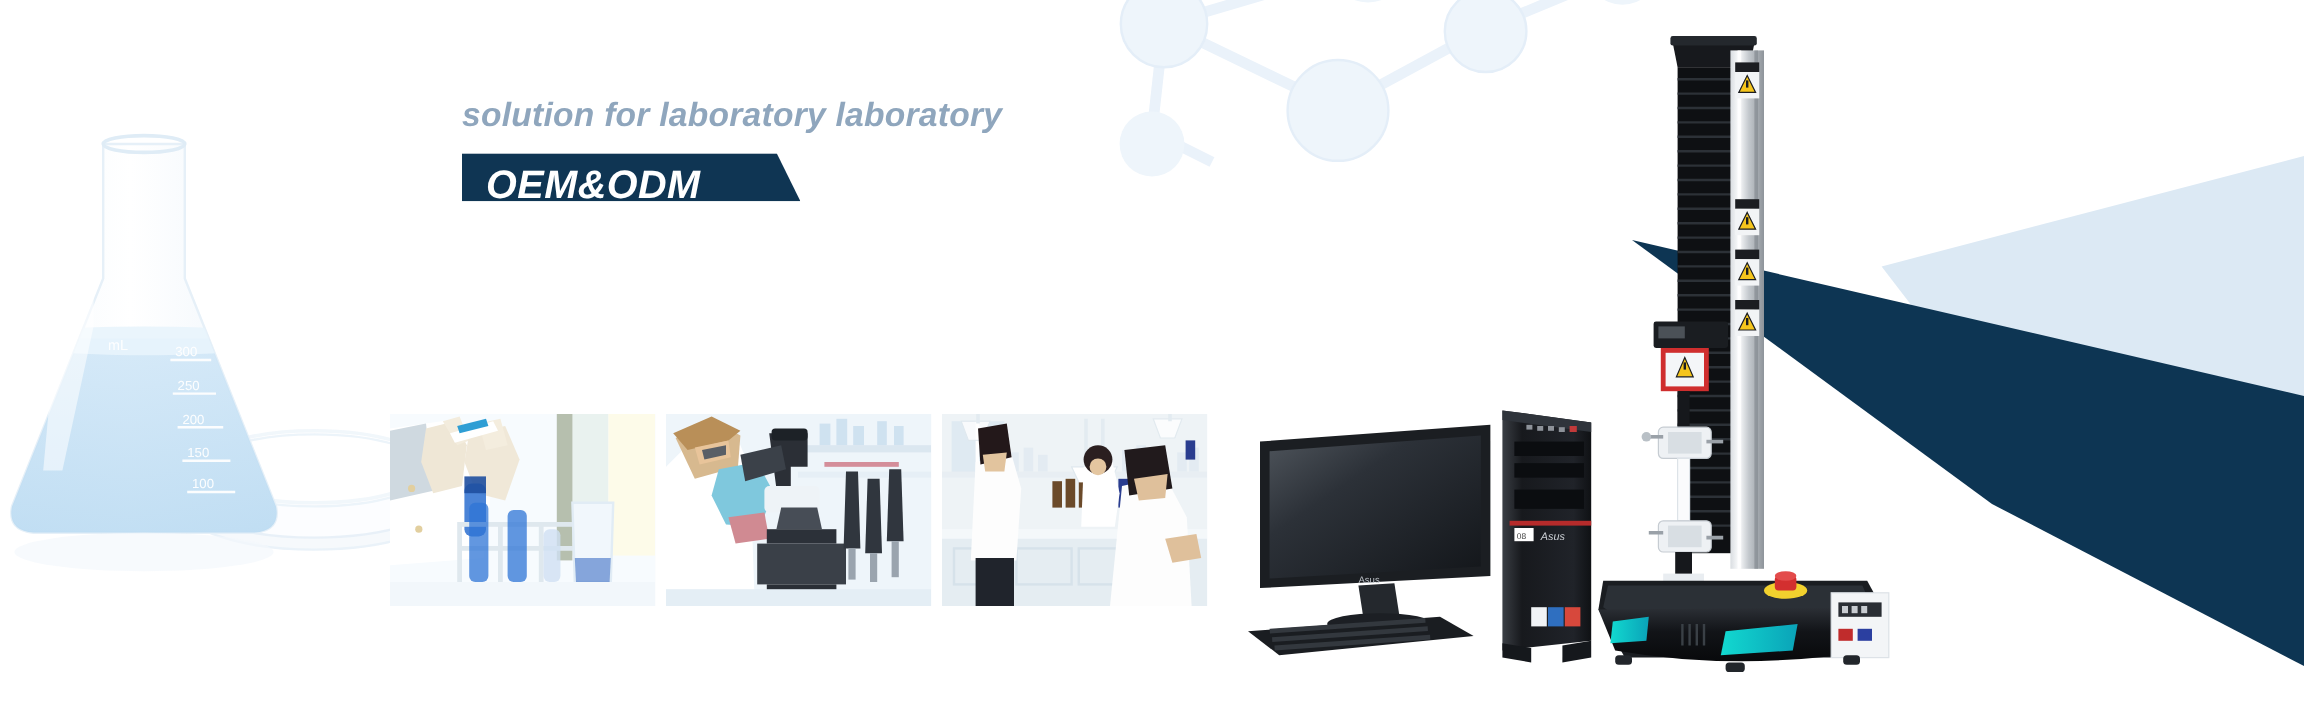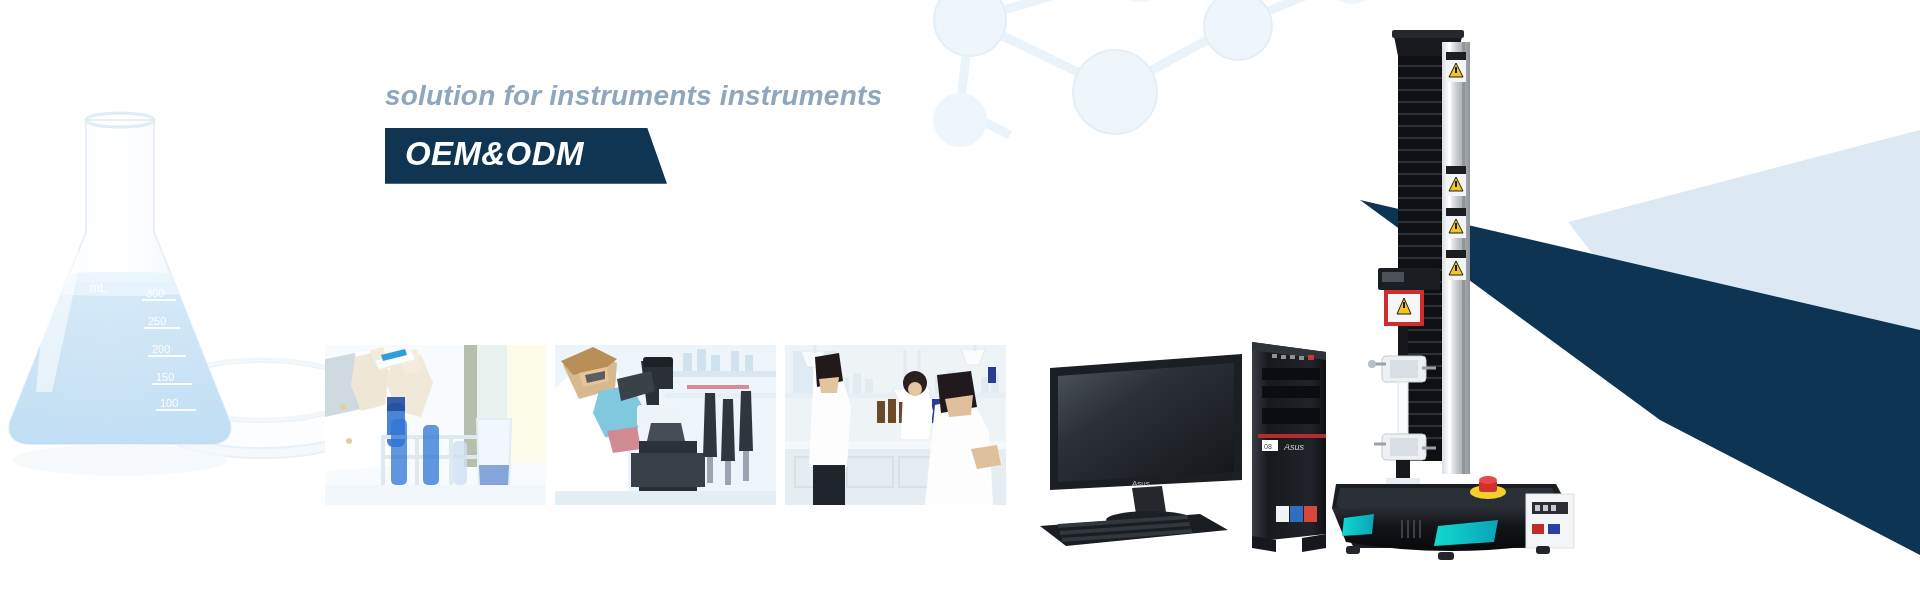--- a/index.html
+++ b/index.html
@@ -54,21 +54,21 @@
     font-weight:bold;
     font-style:italic;
     color:#8fa6bd;
     letter-spacing:.2px;
     line-height:1.1;
     white-space:nowrap;
   }
   .badge-wrap{
     position:relative;
     margin-top:16px;
-    width:282px;height:56px;
+    width:282px;height:40px;
   }
   .badge-shape{
     position:absolute;inset:0;
     background:#0f3553;
     -webkit-clip-path:polygon(0 0,93% 0,100% 100%,0 100%);
     clip-path:polygon(0 0,93% 0,100% 100%,0 100%);
   }
   .badge-text{
     position:absolute;left:20px;top:7px;
     font-size:33px;font-weight:bold;font-style:italic;
@@ -184,21 +184,21 @@
       <text x="166" y="315">100</text>
       <text x="96" y="200" font-size="12">mL</text>
     </g>
 
     <path d="M64,60 L84,60 L84,180 L58,300 L42,300 Z" fill="#ffffff" opacity=".55"></path>
 
     <ellipse cx="126" cy="368" rx="108" ry="16" fill="#f3f8fc" opacity=".7"></ellipse>
   </svg>
 
   <div class="headline">
-    <div class="line2">solution for instruments instruments</div>
+    <div class="line2">solution for laboratory laboratory</div>
     <div class="badge-wrap">
       <div class="badge-shape"></div>
       <div class="badge-text">OEM&amp;ODM</div>
     </div>
   </div>
 
   <div class="photo-strip">
 
     <div class="photo">
       <svg viewBox="0 0 221 160" preserveAspectRatio="xMidYMid slice">

